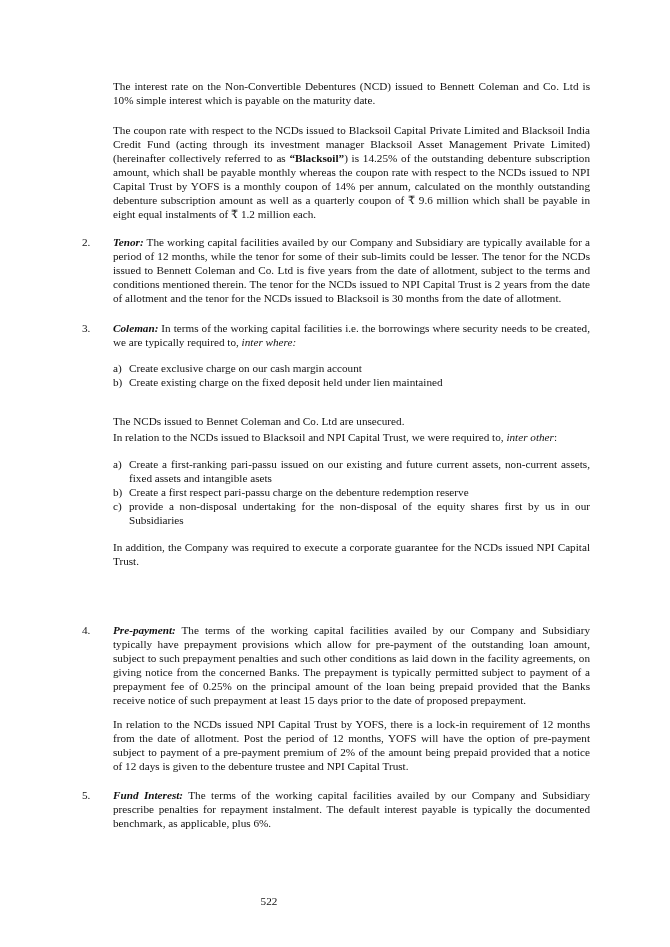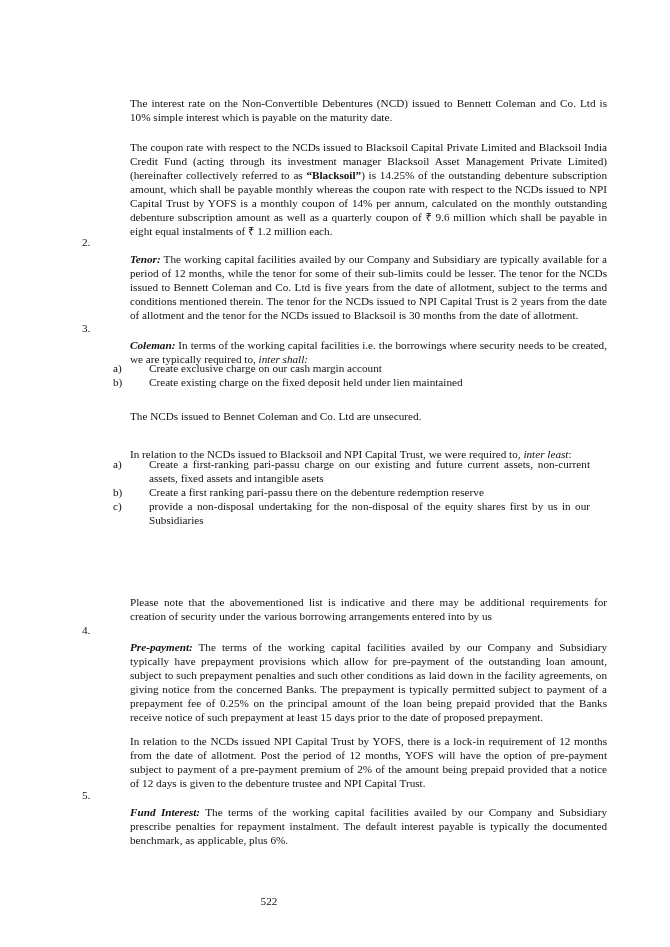--- a/index.html
+++ b/index.html
@@ -2,73 +2,73 @@
 <html><head>
   <meta charset="utf-8">
   <style>
     html, body { margin: 0; padding: 0; background: #ffffff; }
     body {
       width: 670px; height: 947px; position: relative; overflow: hidden;
       font-family: "Liberation Serif", "DejaVu Serif", serif;
       font-size: 11.2px; line-height: 14px; color: #111111;
     }
     .page { position: absolute; left: 0; top: 0; width: 670px; height: 947px; }
-    .block { position: absolute; left: 113px; width: 477px; text-align: justify; margin: 17px; font-family: Liberation Serif, serif; }
+    .block { position: absolute; left: 113px; width: 477px; text-align: justify; margin: 0; }
     .num { position: absolute; left: 82px; margin: 0; }
     .li { position: absolute; left: 113px; width: 477px; margin: 0; }
     .li .lbl { position: absolute; left: 0; top: 0; }
-    .li .txt { display: block; margin-left: 36px; text-align: justify; }
+    .li .txt { display: block; margin-left: 16px; text-align: justify; }
     .bi { font-weight: bold; font-style: italic; }
     .it { font-style: italic; }
     .b { font-weight: bold; }
     .footer { position: absolute; top: 894px; left: 0; width: 538px; text-align: center; }
   </style>
 </head>
 <body>
 
 <div class="page">
 
   <p class="block" style="top:79px;">The interest rate on the Non-Convertible Debentures (NCD) issued to Bennett Coleman and Co. Ltd is 10% simple interest which is payable on the maturity date.</p>
 
   <p class="block" style="top:123px;"><span>The coupon rate with respect to the NCDs issued to Blacksoil Capital Private Limited and Blacksoil India Credit Fund (acting through its investment manager Blacksoil Asset Management Private Limited) (hereinafter collectively referred to as </span><span class="b">“Blacksoil”</span><span>) is 14.25% of the outstanding debenture subscription amount, which shall be payable monthly whereas the coupon rate with respect to the NCDs issued to NPI Capital Trust by YOFS is a monthly coupon of 14% per annum, calculated on the monthly outstanding debenture subscription amount  as well as a quarterly coupon of ₹ 9.6 million which shall be payable in eight equal instalments of ₹ 1.2 million each.</span></p>
 
   <span class="num" style="top:235px;">2.</span>
   <p class="block" style="top:235px;"><span class="bi">Tenor:</span><span> The working capital facilities availed by our Company and Subsidiary are typically available for a period of 12 months, while the tenor for some of their sub-limits could be lesser. The tenor for the NCDs issued to Bennett Coleman and Co. Ltd is five years from the date of allotment, subject to the terms and conditions mentioned therein. The tenor for the NCDs issued to NPI Capital Trust is 2 years from the date of allotment and the tenor for the NCDs issued to Blacksoil is 30 months from the date of allotment.</span></p>
 
   <span class="num" style="top:321px;">3.</span>
-  <p class="block" style="top:321px;"><span class="bi">Coleman:</span><span> In terms of the working capital facilities i.e. the borrowings where security needs to be created, we are typically required to, </span><span class="it">inter shall:</span></p>
+  <p class="block" style="top:321px;"><span class="bi">Coleman:</span><span> In terms of the working capital facilities i.e. the borrowings where security needs to be created, we are typically required to, </span><span class="it">inter where:</span></p>
 
   <div class="li" style="top:361px;">
     <span class="lbl">a)</span>
     <span class="txt">Create exclusive charge on our cash margin account</span>
   </div>
   <div class="li" style="top:375px;">
     <span class="lbl">b)</span>
     <span class="txt">Create existing charge on the fixed deposit held under lien maintained</span>
   </div>
 
-  <p class="block" style="top:392px;">The NCDs issued to Bennet Coleman and Co. Ltd are unsecured.</p>
+  <p class="block" style="top:414px;">The NCDs issued to Bennet Coleman and Co. Ltd are unsecured.</p>
 
-  <p class="block" style="top:430px;"><span>In relation to the NCDs issued to Blacksoil and NPI Capital Trust, we were required to, </span><span class="it">inter least</span><span>:</span></p>
+  <p class="block" style="top:430px;"><span>In relation to the NCDs issued to Blacksoil and NPI Capital Trust, we were required to, </span><span class="it">inter other</span><span>:</span></p>
 
   <div class="li" style="top:457px;">
     <span class="lbl">a)</span>
-    <span class="txt">Create a first-ranking pari-passu charge on our existing and future current assets, non-current assets, fixed assets and intangible asets</span>
+    <span class="txt">Create a first-ranking pari-passu issued on our existing and future current assets, non-current assets, fixed assets and intangible asets</span>
   </div>
   <div class="li" style="top:485px;">
     <span class="lbl">b)</span>
-    <span class="txt">Create a first ranking pari-passu there on the debenture redemption reserve</span>
+    <span class="txt">Create a first respect pari-passu charge on the debenture redemption reserve</span>
   </div>
   <div class="li" style="top:499px;">
     <span class="lbl">c)</span>
     <span class="txt">provide a non-disposal undertaking for the non-disposal of the equity shares first by us in our Subsidiaries</span>
   </div>
 
+  <p class="block" style="top:540px;">In addition, the Company was required to execute a corporate guarantee for the NCDs issued NPI Capital Trust.</p>
 
-  <p class="block" style="top:578px;">Please note that the abovementioned list is indicative and there may be additional requirements for creation of security under the various borrowing arrangements entered into by us</p>
 
   <span class="num" style="top:623px;">4.</span>
   <p class="block" style="top:623px;"><span class="bi">Pre-payment:</span><span> The terms of the working capital facilities availed by our Company and Subsidiary typically have prepayment provisions which allow for pre-payment of the outstanding loan amount, subject to such prepayment penalties and such other conditions as laid down in the facility agreements, on giving notice from the concerned Banks. The prepayment is typically permitted subject to payment of a prepayment fee of 0.25% on the principal amount of the loan being prepaid provided that the Banks receive notice of such prepayment at least 15 days prior to the date of proposed prepayment.</span></p>
 
   <p class="block" style="top:717px;">In relation to the NCDs issued NPI Capital Trust by YOFS, there is a lock-in requirement of 12 months from the date of allotment. Post the period of 12 months, YOFS will have the option of pre-payment subject to payment of a pre-payment premium of 2% of the amount being prepaid provided that a notice of 12 days is given to the debenture trustee and NPI Capital Trust.</p>
 
   <span class="num" style="top:788px;">5.</span>
   <p class="block" style="top:788px;"><span class="bi">Fund Interest:</span><span> The  terms  of  the working capital facilities availed  by  our  Company  and  Subsidiary prescribe penalties  for repayment instalment.  The default interest payable is typically the documented benchmark, as applicable, plus 6%.</span></p>
 
   <div class="footer">522</div>

